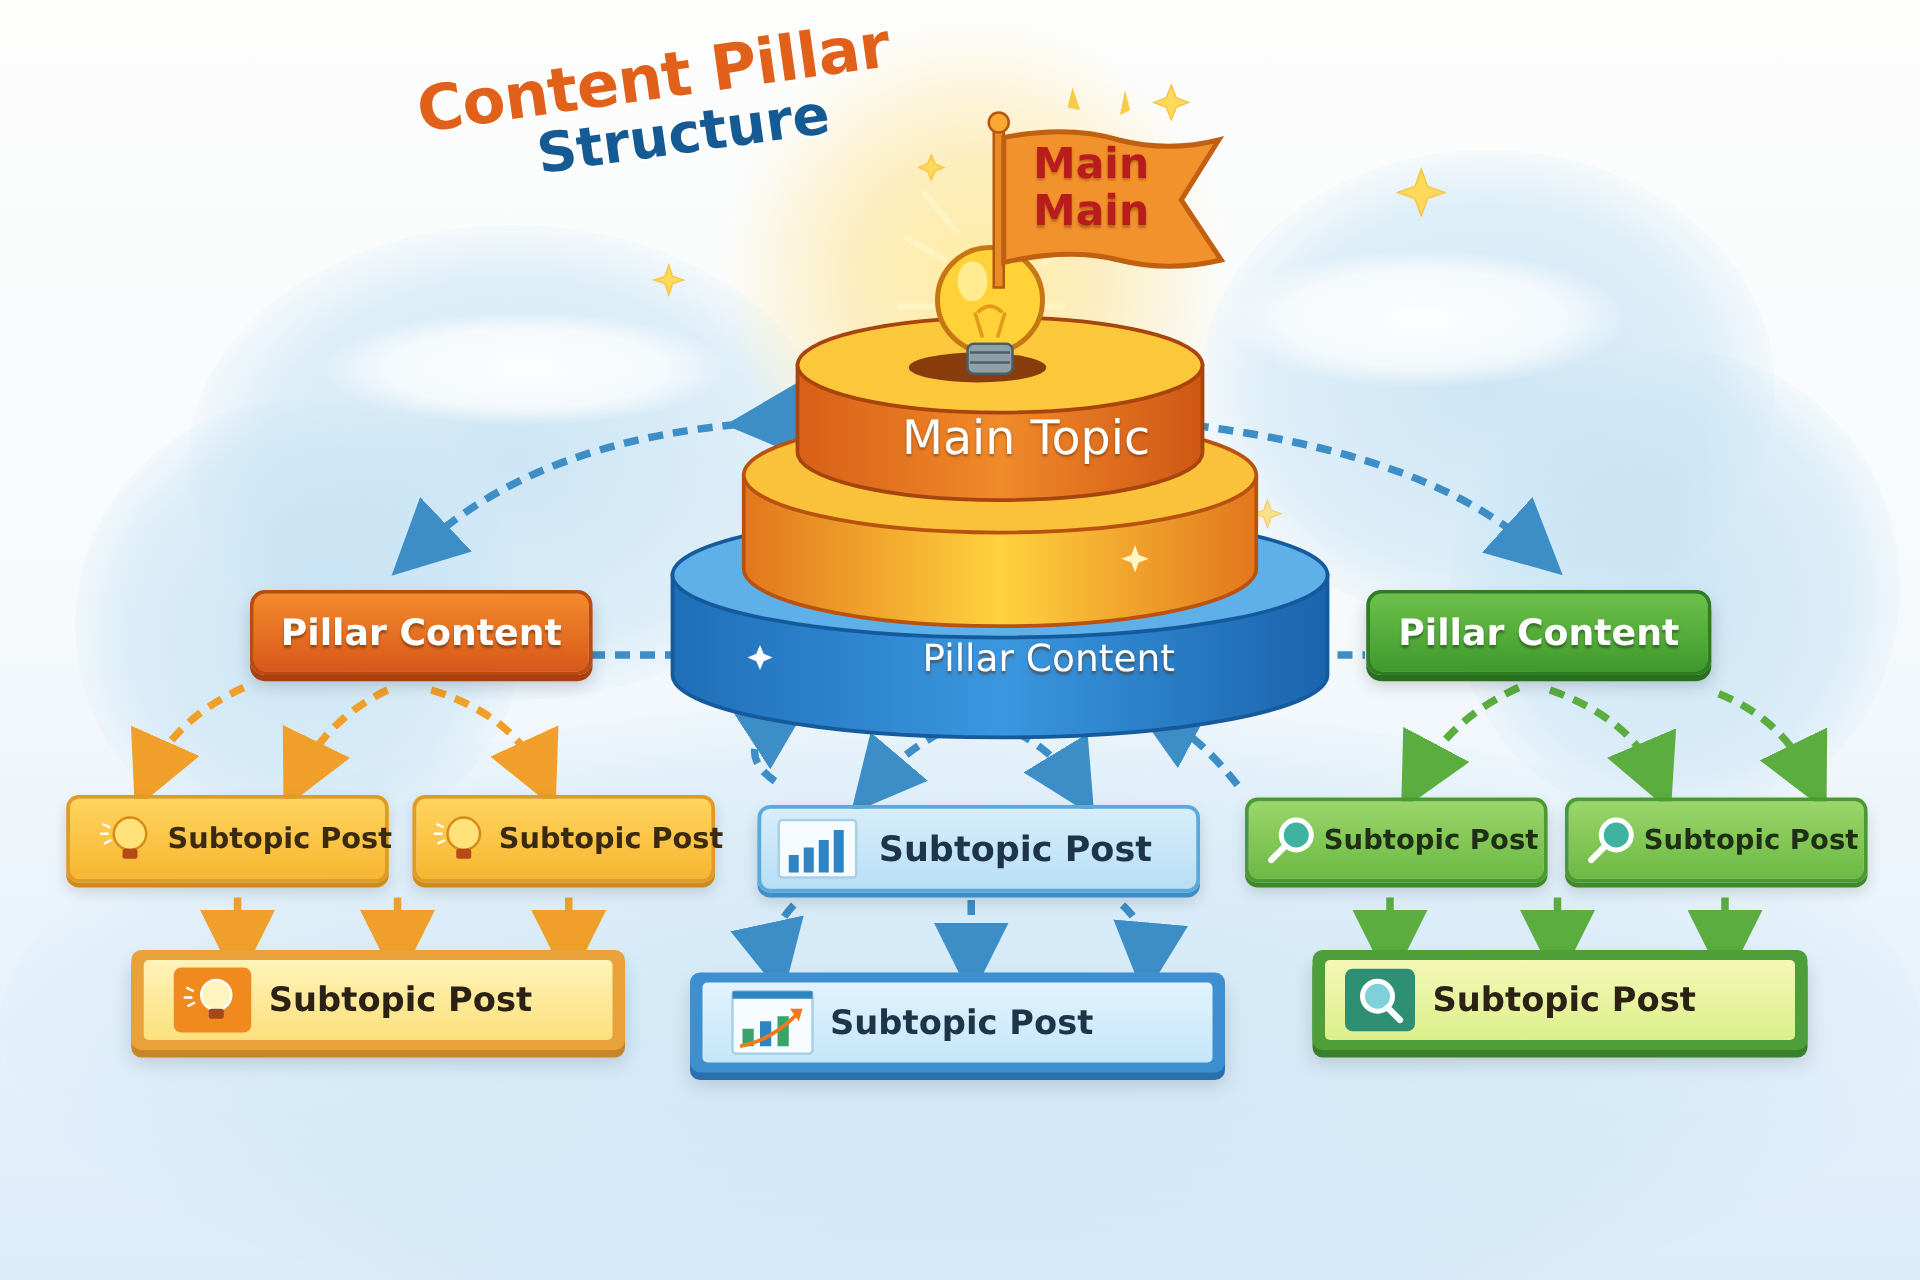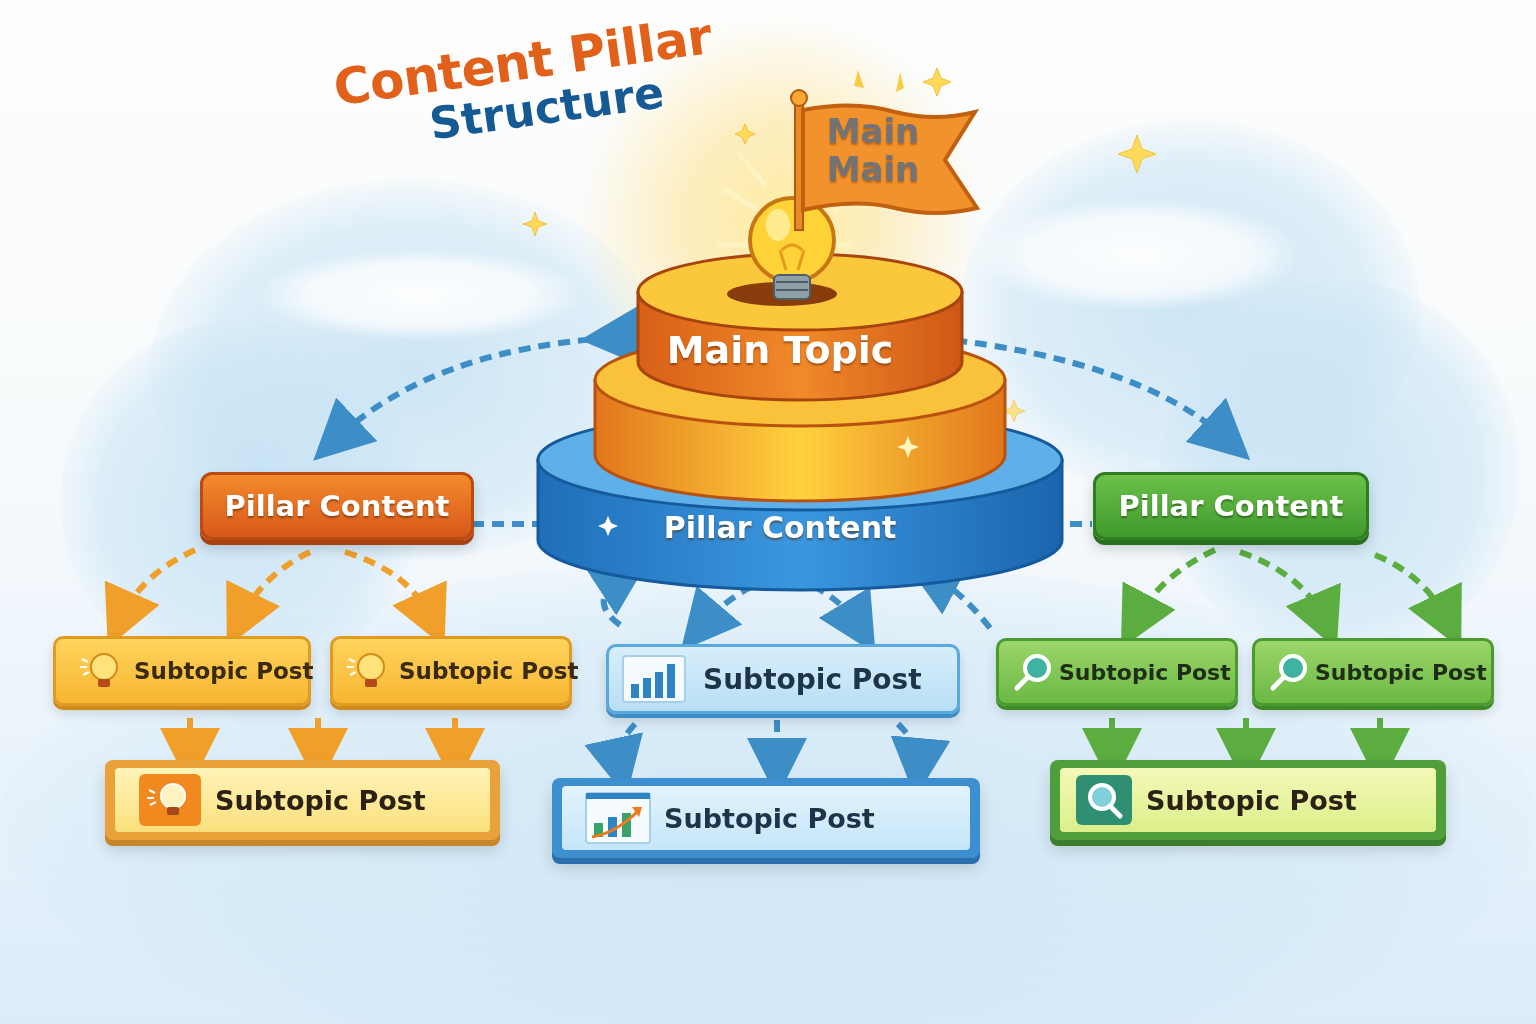--- a/index.html
+++ b/index.html
@@ -12,24 +12,24 @@
   .cloud.white{background:radial-gradient(ellipse at center,rgba(255,255,255,.95) 0%,rgba(255,255,255,.7) 50%,rgba(255,255,255,0) 72%);}
   .glow{position:absolute;border-radius:50%;background:radial-gradient(circle,rgba(255,236,160,.95) 0%,rgba(255,226,140,.55) 30%,rgba(255,240,200,0) 65%);}
 
   
   .title{position:absolute;left:330px;top:60px;transform:rotate(-8deg);transform-origin:left top;font-weight:bold;}
   .title .t1{display:block;font-size:50px;color:#e2611a;text-shadow:0 2px 0 #fff,0 0 6px #fff;letter-spacing:-.5px;}
   .title .t2{display:block;font-size:44px;color:#165a94;margin-left:90px;margin-top:-6px;text-shadow:0 2px 0 #fff,0 0 6px #fff;}
 
   
   .flag{position:absolute;left:795px;top:100px;width:185px;height:120px;}
-  .flag-text{position:absolute;left:818px;top:112px;width:110px;text-align:center;color:#737373;font-weight:bold;font-size:34px;line-height:38px;text-shadow:0 2px 2px rgba(140,60,0,.5);}
-
-  
-  .tier-label{position:absolute;color:#fff;font-weight:bold;text-align:center;text-shadow:0 2px 2px rgba(90,40,0,.55);}
+  .flag-text{position:absolute;left:818px;top:112px;width:110px;text-align:center;color:#b91c1c;font-weight:bold;font-size:34px;line-height:38px;text-shadow:0 2px 2px rgba(140,60,0,.5);}
+
+  
+  .tier-label{position:absolute;color:#fff;font-weight:normal;text-align:right;text-shadow:0 2px 2px rgba(90,40,0,.55);}
 
   
   .pillar{position:absolute;height:62px;border-radius:12px;color:#fff;font-weight:bold;font-size:29px;
     display:flex;align-items:center;justify-content:center;text-shadow:0 2px 2px rgba(0,0,0,.35);}
   .pillar.orange{background:linear-gradient(180deg,#f38a2c,#d8581a);border:3px solid #b94a12;box-shadow:0 5px 0 #a8410f,0 8px 14px rgba(0,0,0,.18);}
   .pillar.green{background:linear-gradient(180deg,#6cc04a,#3f9a2c);border:3px solid #2f7d22;box-shadow:0 5px 0 #2a6f1e,0 8px 14px rgba(0,0,0,.18);}
 
   
   .sub{position:absolute;border-radius:10px;display:flex;align-items:center;font-weight:bold;color:#3a2a12;}
   .sub .lbl{white-space:nowrap;}

